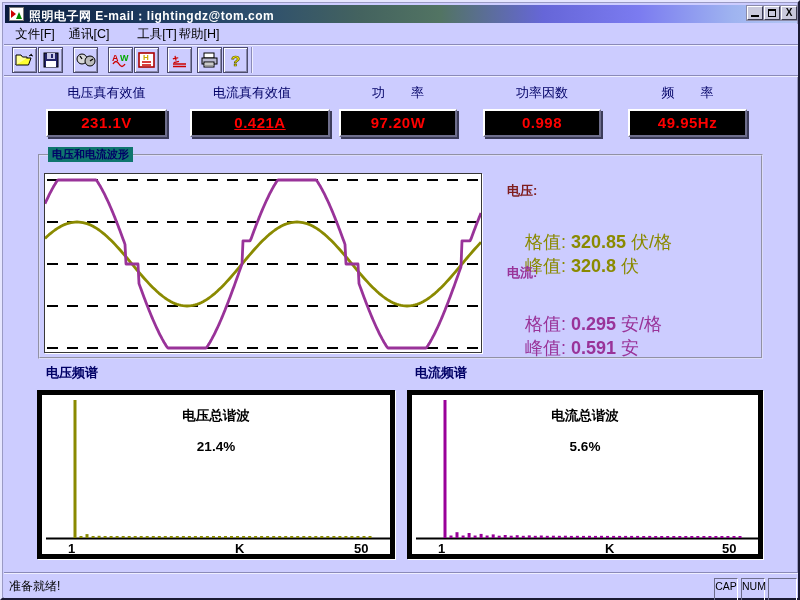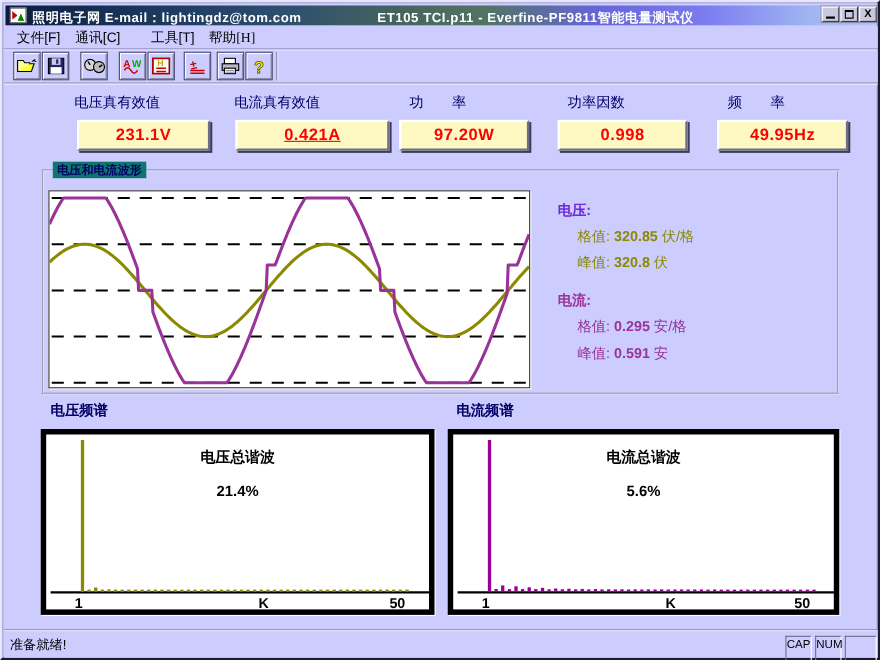--- a/index.html
+++ b/index.html
@@ -32,34 +32,34 @@
   .hr3d { height:2px; border-top:1px solid #8a8ab8; border-bottom:1px solid #eeeeff; }
   #toolbar { left:2px; top:44px; width:794px; height:29px; background:#ccccff; }
   .tbtn { top:1px; width:25px; height:26px; background:#ccccff;
           border:1px solid #4c4c6e;
           box-shadow: inset 1px 1px 0 #ffffff, inset -1px -1px 0 #8888aa;
           display:flex; align-items:center; justify-content:center; }
   #tb-sep { left:247px; top:1px; width:2px; height:26px; border-left:1px solid #8a8ab8; border-right:1px solid #eeeeff; }
 
   
   .m-label { top:82px; font-size:13px; color:#000066; text-align:center; white-space:nowrap; }
-  .m-box { top:107px; height:28px; background:#fef9c3;
+  .m-box { top:107px; height:28px; background:#000000;
            border-top:2px solid #ffffff; border-left:2px solid #ffffff;
            border-right:2px solid #6e6e8c; border-bottom:2px solid #6e6e8c;
            box-shadow:2px 2px 0 #3c3c5a;
            color:#ff0000; font-size:15px; font-weight:bold; text-align:center; line-height:24px;
-           letter-spacing:0.5px;margin-left:24px; }
+           letter-spacing:0.5px; }
 
   
   #wave-group { left:36px; top:152px; width:725px; height:205px; border:2px groove #dcdcf8; }
   #wave-title { left:46px; top:145px; background:#0f766e; padding:0 4px; font-size:11px; font-weight:bold; color:#000066; }
   #wave-chart { left:42px; top:171px; width:438px; height:180px; background:#fff;
                 border:1px solid #383838; box-shadow:1px 1px 0 #ffffff; }
   .leg-name { font-size:13px; font-weight:bold; }
-  .leg-row  { font-size:13px; white-space:nowrap; }
+  .leg-row  { font-size:18px; white-space:nowrap;margin-top:24px; }
   .leg-val  { font-weight:bold; }
 
   
   .spec-label { top:362px; font-size:13px; font-weight:bold; color:#000066; }
   .spec-box { top:388px; height:169px; background:#fff; border:5px solid #000000; box-shadow:1px 1px 0 #ffffff; }
   .thd-title { position:absolute; top:12px; width:100%; text-align:center; font-size:13.5px; font-weight:bold; color:#000; }
   .thd-value { position:absolute; top:44px; width:100%; text-align:center; font-size:13.5px; font-weight:bold; color:#000; }
   .ax-lab { position:absolute; top:146px; font-size:13px; font-weight:bold; color:#000; }
 
   
@@ -73,35 +73,34 @@
 <body>
 
 <div id="window">
 
   <div id="titlebar" class="abs">
     <div id="app-icon" class="abs">
         <span class="g1"></span>
         <span class="g2"></span>
       </div>
     <span class="abs title-text" style="left:24px;">照明电子网  E-mail：lightingdz@tom.com</span>
-    <span class="abs title-text" style="left:338px;">ET105 TCI.p11 - Everfine-PF9811智能电量测试仪</span>
   </div>
   <div class="abs winbtn" style="left:745px;">
       <span class="minbar"></span>
     </div>
   <div class="abs winbtn" style="left:762px;">
       <span class="maxbox"></span>
     </div>
   <div class="abs winbtn" style="left:779px;">X</div>
 
   <div id="menubar" class="abs">
     <span class="abs menu-item" style="left:8px;width:46px;">文件[F]</span>
     <span class="abs menu-item" style="left:62px;width:46px;">通讯[C]</span>
     <span class="abs menu-item" style="left:130px;width:46px;">工具[T]</span>
-    <span class="abs menu-item" style="left:184px;width:46px;font-family:Liberation Serif, serif;">帮助[H]</span>
+    <span class="abs menu-item" style="left:172px;width:46px;">帮助[H]</span>
   </div>
   <div class="abs hr3d" style="left:2px;top:42px;width:794px;"></div>
 
   <div id="toolbar" class="abs">
     <div class="abs tbtn" style="left:8px;">
       <svg width="19" height="16">
         <path d="M1 13 L3 6 L16 6 L13.5 13 Z" fill="#ffff33" stroke="#000"></path>
         <path d="M1 13 L1 3 L6 3 L7.5 5 L12 5 L12 6" fill="#ffff99" stroke="#000"></path>
         <path d="M14 4 L17 2 M15 3 L18 4" stroke="#000" stroke-width="1"></path>
       </svg>
@@ -176,21 +175,21 @@
         <line x1="2" x2="434" y1="6" y2="6" stroke="#000" stroke-width="1.8" stroke-dasharray="11 9"></line>
         <line x1="2" x2="434" y1="48" y2="48" stroke="#000" stroke-width="1.8" stroke-dasharray="11 9"></line>
         <line x1="2" x2="434" y1="90" y2="90" stroke="#000" stroke-width="1.8" stroke-dasharray="11 9"></line>
         <line x1="2" x2="434" y1="132" y2="132" stroke="#000" stroke-width="1.8" stroke-dasharray="11 9"></line>
         <line x1="2" x2="434" y1="174" y2="174" stroke="#000" stroke-width="1.8" stroke-dasharray="11 9"></line>
         <polyline points="0.0,64.4 2.0,62.5 4.0,60.7 6.0,59.1 8.0,57.5 10.0,56.0 12.0,54.7 14.0,53.4 16.0,52.3 18.0,51.3 20.0,50.4 22.0,49.7 24.0,49.1 26.0,48.6 28.0,48.3 30.0,48.1 32.0,48.0 34.0,48.1 36.0,48.3 38.0,48.6 40.0,49.1 42.0,49.7 44.0,50.4 46.0,51.3 48.0,52.3 50.0,53.4 52.0,54.7 54.0,56.0 56.0,57.5 58.0,59.1 60.0,60.7 62.0,62.5 64.0,64.4 66.0,66.3 68.0,68.3 70.0,70.4 72.0,72.6 74.0,74.8 76.0,77.0 78.0,79.3 80.0,81.7 82.0,84.0 84.0,86.4 86.0,88.8 88.0,91.2 90.0,93.6 92.0,96.0 94.0,98.3 96.0,100.7 98.0,103.0 100.0,105.2 102.0,107.4 104.0,109.6 106.0,111.7 108.0,113.7 110.0,115.6 112.0,117.5 114.0,119.3 116.0,120.9 118.0,122.5 120.0,124.0 122.0,125.3 124.0,126.6 126.0,127.7 128.0,128.7 130.0,129.6 132.0,130.3 134.0,130.9 136.0,131.4 138.0,131.7 140.0,131.9 142.0,132.0 144.0,131.9 146.0,131.7 148.0,131.4 150.0,130.9 152.0,130.3 154.0,129.6 156.0,128.7 158.0,127.7 160.0,126.6 162.0,125.3 164.0,124.0 166.0,122.5 168.0,120.9 170.0,119.3 172.0,117.5 174.0,115.6 176.0,113.7 178.0,111.7 180.0,109.6 182.0,107.4 184.0,105.2 186.0,103.0 188.0,100.7 190.0,98.3 192.0,96.0 194.0,93.6 196.0,91.2 198.0,88.8 200.0,86.4 202.0,84.0 204.0,81.7 206.0,79.3 208.0,77.0 210.0,74.8 212.0,72.6 214.0,70.4 216.0,68.3 218.0,66.3 220.0,64.4 222.0,62.5 224.0,60.7 226.0,59.1 228.0,57.5 230.0,56.0 232.0,54.7 234.0,53.4 236.0,52.3 238.0,51.3 240.0,50.4 242.0,49.7 244.0,49.1 246.0,48.6 248.0,48.3 250.0,48.1 252.0,48.0 254.0,48.1 256.0,48.3 258.0,48.6 260.0,49.1 262.0,49.7 264.0,50.4 266.0,51.3 268.0,52.3 270.0,53.4 272.0,54.7 274.0,56.0 276.0,57.5 278.0,59.1 280.0,60.7 282.0,62.5 284.0,64.4 286.0,66.3 288.0,68.3 290.0,70.4 292.0,72.6 294.0,74.8 296.0,77.0 298.0,79.3 300.0,81.7 302.0,84.0 304.0,86.4 306.0,88.8 308.0,91.2 310.0,93.6 312.0,96.0 314.0,98.3 316.0,100.7 318.0,103.0 320.0,105.2 322.0,107.4 324.0,109.6 326.0,111.7 328.0,113.7 330.0,115.6 332.0,117.5 334.0,119.3 336.0,120.9 338.0,122.5 340.0,124.0 342.0,125.3 344.0,126.6 346.0,127.7 348.0,128.7 350.0,129.6 352.0,130.3 354.0,130.9 356.0,131.4 358.0,131.7 360.0,131.9 362.0,132.0 364.0,131.9 366.0,131.7 368.0,131.4 370.0,130.9 372.0,130.3 374.0,129.6 376.0,128.7 378.0,127.7 380.0,126.6 382.0,125.3 384.0,124.0 386.0,122.5 388.0,120.9 390.0,119.3 392.0,117.5 394.0,115.6 396.0,113.7 398.0,111.7 400.0,109.6 402.0,107.4 404.0,105.2 406.0,103.0 408.0,100.7 410.0,98.3 412.0,96.0 414.0,93.6 416.0,91.2 418.0,88.8 420.0,86.4 422.0,84.0 424.0,81.7 426.0,79.3 428.0,77.0 430.0,74.8 432.0,72.6 434.0,70.4 436.0,68.3" fill="none" stroke="#8a8a00" stroke-width="2.8" stroke-linejoin="round"></polyline>
         <polyline points="0.0,29.7 1.0,27.5 2.0,25.4 3.0,23.3 4.0,21.2 5.0,19.2 6.0,17.3 7.0,15.4 8.0,13.6 9.0,11.8 10.0,10.2 11.0,8.5 12.0,7.0 13.0,6.0 14.0,6.0 15.0,6.0 16.0,6.0 17.0,6.0 18.0,6.0 19.0,6.0 20.0,6.0 21.0,6.0 22.0,6.0 23.0,6.0 24.0,6.0 25.0,6.0 26.0,6.0 27.0,6.0 28.0,6.0 29.0,6.0 30.0,6.0 31.0,6.0 32.0,6.0 33.0,6.0 34.0,6.0 35.0,6.0 36.0,6.0 37.0,6.0 38.0,6.0 39.0,6.0 40.0,6.0 41.0,6.0 42.0,6.0 43.0,6.0 44.0,6.0 45.0,6.0 46.0,6.0 47.0,6.0 48.0,6.0 49.0,6.0 50.0,6.0 51.0,6.0 52.0,7.0 53.0,8.5 54.0,10.2 55.0,11.8 56.0,13.6 57.0,15.4 58.0,17.3 59.0,19.2 60.0,21.2 61.0,23.3 62.0,25.4 63.0,27.5 64.0,29.7 65.0,32.0 66.0,34.3 67.0,36.6 68.0,39.0 69.0,41.5 70.0,43.9 71.0,46.5 72.0,49.0 73.0,51.6 74.0,54.2 75.0,56.8 76.0,59.5 77.0,62.2 78.0,64.9 79.0,67.6 80.0,70.4 81.0,90.0 82.0,90.0 83.0,90.0 84.0,90.0 85.0,90.0 86.0,90.0 87.0,90.0 88.0,90.0 89.0,90.0 90.0,90.0 91.0,90.0 92.0,90.0 93.0,90.0 94.0,109.6 95.0,112.4 96.0,115.1 97.0,117.8 98.0,120.5 99.0,123.2 100.0,125.8 101.0,128.4 102.0,131.0 103.0,133.5 104.0,136.1 105.0,138.5 106.0,141.0 107.0,143.4 108.0,145.7 109.0,148.0 110.0,150.3 111.0,152.5 112.0,154.6 113.0,156.7 114.0,158.8 115.0,160.8 116.0,162.7 117.0,164.6 118.0,166.4 119.0,168.2 120.0,169.8 121.0,171.5 122.0,173.0 123.0,174.0 124.0,174.0 125.0,174.0 126.0,174.0 127.0,174.0 128.0,174.0 129.0,174.0 130.0,174.0 131.0,174.0 132.0,174.0 133.0,174.0 134.0,174.0 135.0,174.0 136.0,174.0 137.0,174.0 138.0,174.0 139.0,174.0 140.0,174.0 141.0,174.0 142.0,174.0 143.0,174.0 144.0,174.0 145.0,174.0 146.0,174.0 147.0,174.0 148.0,174.0 149.0,174.0 150.0,174.0 151.0,174.0 152.0,174.0 153.0,174.0 154.0,174.0 155.0,174.0 156.0,174.0 157.0,174.0 158.0,174.0 159.0,174.0 160.0,174.0 161.0,174.0 162.0,173.0 163.0,171.5 164.0,169.8 165.0,168.2 166.0,166.4 167.0,164.6 168.0,162.7 169.0,160.8 170.0,158.8 171.0,156.7 172.0,154.6 173.0,152.5 174.0,150.3 175.0,148.0 176.0,145.7 177.0,143.4 178.0,141.0 179.0,138.5 180.0,136.1 181.0,133.5 182.0,131.0 183.0,128.4 184.0,125.8 185.0,123.2 186.0,120.5 187.0,117.8 188.0,115.1 189.0,112.4 190.0,109.6 191.0,106.8 192.0,104.0 193.0,101.3 194.0,98.4 195.0,95.6 196.0,92.8 197.0,90.0 198.0,66.9 199.0,66.9 200.0,66.9 201.0,66.9 202.0,66.9 203.0,66.9 204.0,66.9 205.0,66.9 206.0,64.9 207.0,62.2 208.0,59.5 209.0,56.8 210.0,54.2 211.0,51.6 212.0,49.0 213.0,46.5 214.0,43.9 215.0,41.5 216.0,39.0 217.0,36.6 218.0,34.3 219.0,32.0 220.0,29.7 221.0,27.5 222.0,25.4 223.0,23.3 224.0,21.2 225.0,19.2 226.0,17.3 227.0,15.4 228.0,13.6 229.0,11.8 230.0,10.2 231.0,8.5 232.0,7.0 233.0,6.0 234.0,6.0 235.0,6.0 236.0,6.0 237.0,6.0 238.0,6.0 239.0,6.0 240.0,6.0 241.0,6.0 242.0,6.0 243.0,6.0 244.0,6.0 245.0,6.0 246.0,6.0 247.0,6.0 248.0,6.0 249.0,6.0 250.0,6.0 251.0,6.0 252.0,6.0 253.0,6.0 254.0,6.0 255.0,6.0 256.0,6.0 257.0,6.0 258.0,6.0 259.0,6.0 260.0,6.0 261.0,6.0 262.0,6.0 263.0,6.0 264.0,6.0 265.0,6.0 266.0,6.0 267.0,6.0 268.0,6.0 269.0,6.0 270.0,6.0 271.0,6.0 272.0,7.0 273.0,8.5 274.0,10.2 275.0,11.8 276.0,13.6 277.0,15.4 278.0,17.3 279.0,19.2 280.0,21.2 281.0,23.3 282.0,25.4 283.0,27.5 284.0,29.7 285.0,32.0 286.0,34.3 287.0,36.6 288.0,39.0 289.0,41.5 290.0,43.9 291.0,46.5 292.0,49.0 293.0,51.6 294.0,54.2 295.0,56.8 296.0,59.5 297.0,62.2 298.0,64.9 299.0,67.6 300.0,70.4 301.0,90.0 302.0,90.0 303.0,90.0 304.0,90.0 305.0,90.0 306.0,90.0 307.0,90.0 308.0,90.0 309.0,90.0 310.0,90.0 311.0,90.0 312.0,90.0 313.0,90.0 314.0,109.6 315.0,112.4 316.0,115.1 317.0,117.8 318.0,120.5 319.0,123.2 320.0,125.8 321.0,128.4 322.0,131.0 323.0,133.5 324.0,136.1 325.0,138.5 326.0,141.0 327.0,143.4 328.0,145.7 329.0,148.0 330.0,150.3 331.0,152.5 332.0,154.6 333.0,156.7 334.0,158.8 335.0,160.8 336.0,162.7 337.0,164.6 338.0,166.4 339.0,168.2 340.0,169.8 341.0,171.5 342.0,173.0 343.0,174.0 344.0,174.0 345.0,174.0 346.0,174.0 347.0,174.0 348.0,174.0 349.0,174.0 350.0,174.0 351.0,174.0 352.0,174.0 353.0,174.0 354.0,174.0 355.0,174.0 356.0,174.0 357.0,174.0 358.0,174.0 359.0,174.0 360.0,174.0 361.0,174.0 362.0,174.0 363.0,174.0 364.0,174.0 365.0,174.0 366.0,174.0 367.0,174.0 368.0,174.0 369.0,174.0 370.0,174.0 371.0,174.0 372.0,174.0 373.0,174.0 374.0,174.0 375.0,174.0 376.0,174.0 377.0,174.0 378.0,174.0 379.0,174.0 380.0,174.0 381.0,174.0 382.0,173.0 383.0,171.5 384.0,169.8 385.0,168.2 386.0,166.4 387.0,164.6 388.0,162.7 389.0,160.8 390.0,158.8 391.0,156.7 392.0,154.6 393.0,152.5 394.0,150.3 395.0,148.0 396.0,145.7 397.0,143.4 398.0,141.0 399.0,138.5 400.0,136.1 401.0,133.5 402.0,131.0 403.0,128.4 404.0,125.8 405.0,123.2 406.0,120.5 407.0,117.8 408.0,115.1 409.0,112.4 410.0,109.6 411.0,106.8 412.0,104.0 413.0,101.3 414.0,98.4 415.0,95.6 416.0,92.8 417.0,66.9 418.0,66.9 419.0,66.9 420.0,66.9 421.0,66.9 422.0,66.9 423.0,66.9 424.0,66.9 425.0,66.9 426.0,64.9 427.0,62.2 428.0,59.5 429.0,56.8 430.0,54.2 431.0,51.6 432.0,49.0 433.0,46.5 434.0,43.9 435.0,41.5 436.0,39.0" fill="none" stroke="#993399" stroke-width="2.8" stroke-linejoin="round"></polyline>
       </svg>
   </div>
 
-  <div class="abs leg-name" style="left: 505px; top: 180px; color: #6d28d9;" id="leg-v-name">电压:</div>
+  <div class="abs leg-name" style="left: 505px; top: 180px; color: #7f1d1d;" id="leg-v-name">电压:</div>
   <div class="abs leg-row" style="left: 523px; top: 204px; color: rgb(138, 138, 0);" id="leg-v-r0">
     <span>格值:</span>
     <span class="leg-val">320.85</span>
     <span>伏/格</span>
   </div>
   <div class="abs leg-row" style="left: 523px; top: 228px; color: rgb(138, 138, 0);" id="leg-v-r1">
     <span>峰值:</span>
     <span class="leg-val">320.8</span>
     <span>伏</span>
   </div>

